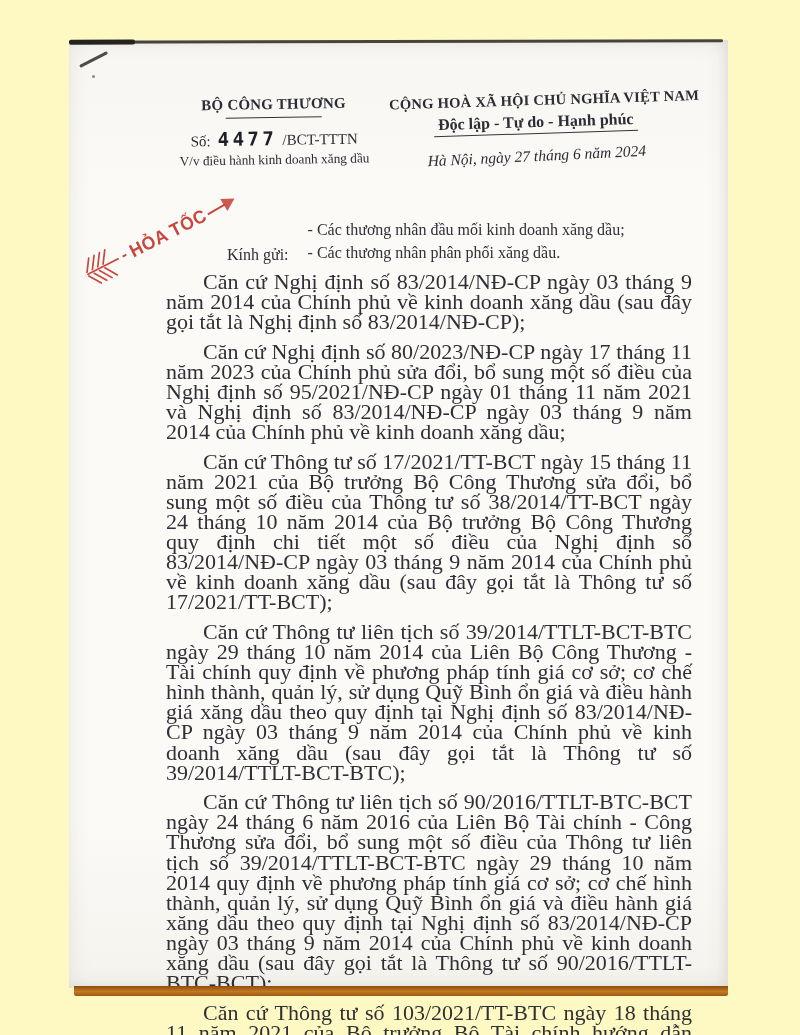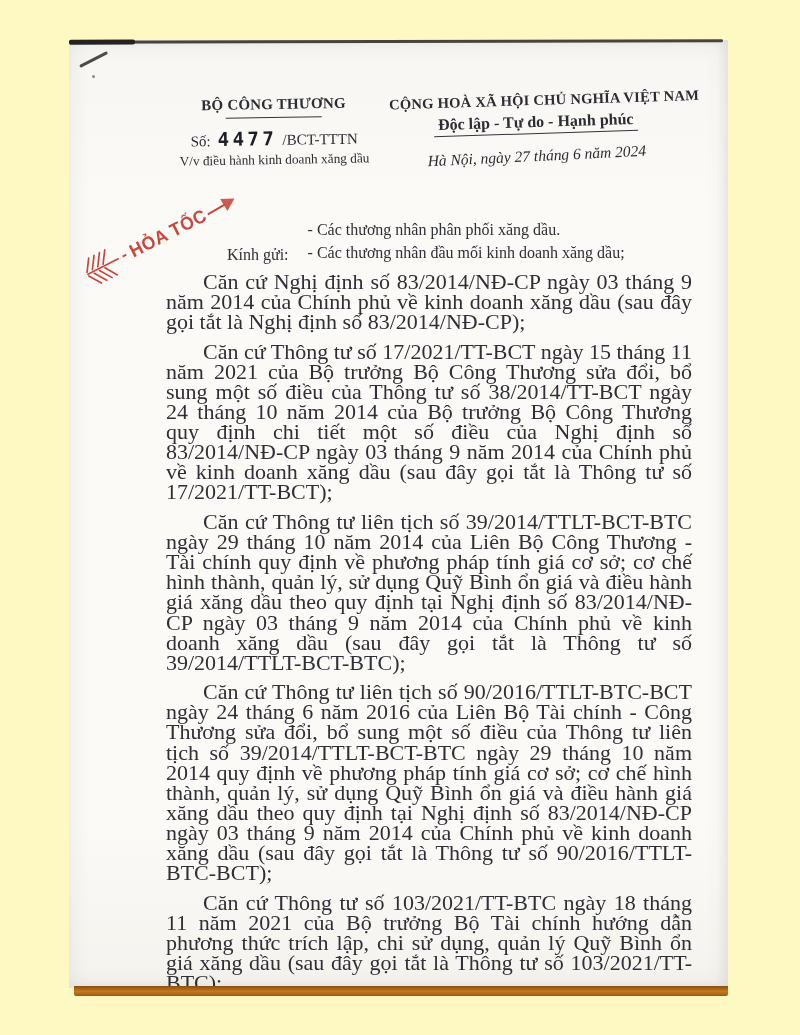--- a/index.html
+++ b/index.html
@@ -101,27 +101,28 @@
             <path d="M0 11 L19 10"></path>
           </g>
           <path d="M18 3 L31 9 L19 17 Z" fill="#c43a30" opacity="0.9"></path>
         </svg>
       </span>
     </div>
 
     <div class="salutation">
       <span class="kg">Kính gửi:</span>
       <div class="recipients">
+        <div>- Các thương nhân đầu mối kinh doanh xăng dầu;</div>
         <div>- Các thương nhân phân phối xăng dầu.</div>
-        <div>- Các thương nhân đầu mối kinh doanh xăng dầu;</div>
       </div>
     </div>
 
     <div class="bodytext">
       <p>Căn cứ Nghị định số 83/2014/NĐ-CP ngày 03 tháng 9 năm 2014 của Chính phủ về kinh doanh xăng dầu (sau đây gọi tắt là Nghị định số 83/2014/NĐ-CP);</p>
+      <p>Căn cứ Nghị định số 80/2023/NĐ-CP ngày 17 tháng 11 năm 2023 của Chính phủ sửa đổi, bổ sung một số điều của Nghị định số 95/2021/NĐ-CP ngày 01 tháng 11 năm 2021 và Nghị định số 83/2014/NĐ-CP ngày 03 tháng 9 năm 2014 của Chính phủ về kinh doanh xăng dầu;</p>
       <p>Căn cứ Thông tư số 17/2021/TT-BCT ngày 15 tháng 11 năm 2021 của Bộ trưởng Bộ Công Thương sửa đổi, bổ sung một số điều của Thông tư số 38/2014/TT-BCT ngày 24 tháng 10 năm 2014 của Bộ trưởng Bộ Công Thương quy định chi tiết một số điều của Nghị định số 83/2014/NĐ-CP ngày 03 tháng 9 năm 2014 của Chính phủ về kinh doanh xăng dầu (sau đây gọi tắt là Thông tư số 17/2021/TT-BCT);</p>
       <p>Căn cứ Thông tư liên tịch số 39/2014/TTLT-BCT-BTC ngày 29 tháng 10 năm 2014 của Liên Bộ Công Thương - Tài chính quy định về phương pháp tính giá cơ sở; cơ chế hình thành, quản lý, sử dụng Quỹ Bình ổn giá và điều hành giá xăng dầu theo quy định tại Nghị định số 83/2014/NĐ-CP ngày 03 tháng 9 năm 2014 của Chính phủ về kinh doanh xăng dầu (sau đây gọi tắt là Thông tư số 39/2014/TTLT-BCT-BTC);</p>
       <p>Căn cứ Thông tư liên tịch số 90/2016/TTLT-BTC-BCT ngày 24 tháng 6 năm 2016 của Liên Bộ Tài chính - Công Thương sửa đổi, bổ sung một số điều của Thông tư liên tịch số 39/2014/TTLT-BCT-BTC ngày 29 tháng 10 năm 2014 quy định về phương pháp tính giá cơ sở; cơ chế hình thành, quản lý, sử dụng Quỹ Bình ổn giá và điều hành giá xăng dầu theo quy định tại Nghị định số 83/2014/NĐ-CP ngày 03 tháng 9 năm 2014 của Chính phủ về kinh doanh xăng dầu (sau đây gọi tắt là Thông tư số 90/2016/TTLT-BTC-BCT);</p>
       <p>Căn cứ Thông tư số 103/2021/TT-BTC ngày 18 tháng 11 năm 2021 của Bộ trưởng Bộ Tài chính hướng dẫn phương thức trích lập, chi sử dụng, quản lý Quỹ Bình ổn giá xăng dầu (sau đây gọi tắt là Thông tư số 103/2021/TT-BTC);</p>
     </div>
 
   </div>
   <div class="desk-strip"></div>
 </div>
 

